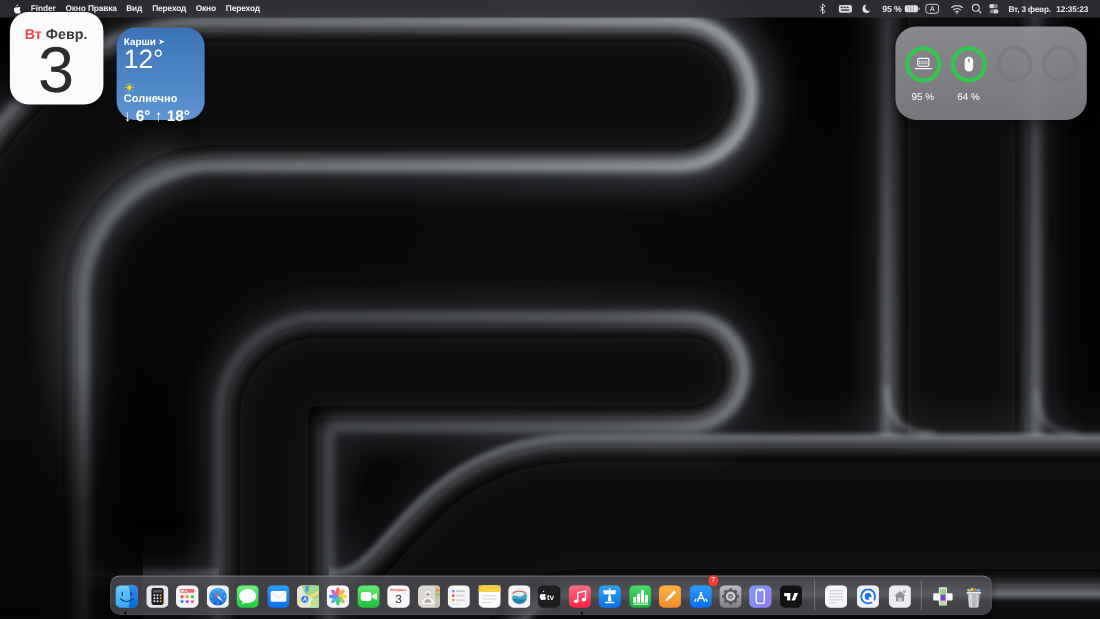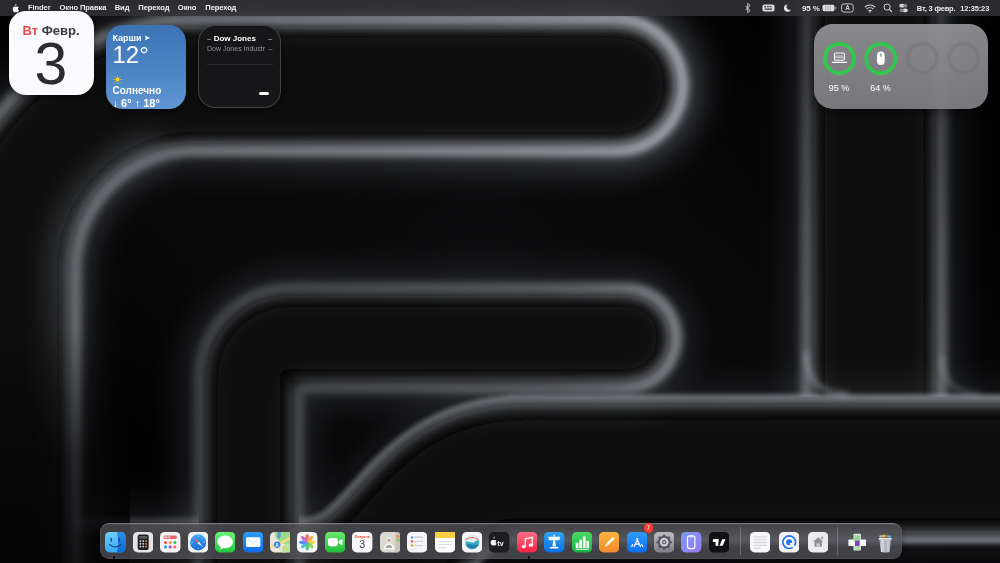--- a/index.html
+++ b/index.html
@@ -21,21 +21,21 @@
     box-shadow:0 3px 8px rgba(0,0,0,0.45);}
   #wcal .hdr{margin-top:11.5px;text-align:center;font-size:13px;font-weight:bold;color:#3a3a3c;letter-spacing:0;}
   #wcal .hdr b{color:#e8494e;font-weight:bold;}
   #wcal .num{margin-top:-3px;text-align:center;font-size:59px;font-weight:300;color:#2c2c2e;line-height:1.0;}
   #wweather{left:105.5px;top:25px;width:80px;height:83.5px;
     background:linear-gradient(180deg,#3a72b4 0%,#4d85c4 55%,#5f95d2 100%);
     box-shadow:0 3px 8px rgba(0,0,0,0.45);color:#fff;padding:8px 0 0 7px;}
   #wweather .loc{font-size:9px;font-weight:bold;}
   #wweather .temp{font-size:24px;font-weight:300;margin-top:1px;line-height:0.95;}
   #wweather .cond{font-size:10px;font-weight:bold;margin-top:1px;}
-  #wweather .hilo{font-size:11px;font-weight:bold;margin-top:1px;}
+  #wweather .hilo{font-size:14px;font-weight:bold;margin-top:1px;}
   #wstocks{left:198px;top:25px;width:82.5px;height:83px;background:#161618;
     border:0.5px solid rgba(255,255,255,0.18);box-shadow:0 3px 8px rgba(0,0,0,0.45);
     color:#fff;padding:8px 7px 0 8px;}
   #wstocks .r1{display:flex;justify-content:space-between;font-size:8px;font-weight:bold;}
   #wstocks .r2{display:flex;justify-content:space-between;font-size:7px;color:#95959a;margin-top:1.5px;white-space:nowrap;}
   #wstocks .r2 .nm{overflow:hidden;max-width:58px;display:inline-block;}
   #wstocks .sep{height:1px;background:rgba(255,255,255,0.09);margin-top:12px;}
   #wstocks .dash{position:absolute;right:11px;bottom:12px;width:10px;height:3px;border-radius:1.5px;background:#fff;}
   #wbatt{left:813.5px;top:24px;width:174px;height:84.5px;border-radius:19px;
     background:linear-gradient(180deg,rgba(150,150,155,0.9),rgba(134,134,139,0.88));backdrop-filter:blur(6px);
@@ -234,32 +234,20 @@
   <svg width="9" height="9" viewBox="0 0 9 9" style="margin-top:8px;display:block;">
     <circle cx="4.5" cy="4.5" r="2" fill="#ffd60a"></circle>
     <g stroke="#ffd60a" stroke-width="0.8">
           <path d="M4.5 0.3v1.4M4.5 7.3v1.4M0.3 4.5h1.4M7.3 4.5h1.4M1.5 1.5l1 1M6.5 6.5l1 1M7.5 1.5l-1 1M2.5 6.5l-1 1"></path>
         </g>
   </svg>
   <div class="cond">Солнечно</div>
   <div class="hilo">↓ 6° ↑ 18°</div>
 </div>
 
-<div class="widget" id="wstocks">
-  <div class="r1">
-        <span><span style="color:#98989d;">– </span>Dow Jones</span>
-        <span style="color:#98989d;">–</span>
-      </div>
-  <div class="r2">
-        <span class="nm">Dow Jones Industri...</span>
-        <span>–</span>
-      </div>
-  <div class="sep"></div>
-  <div class="dash"></div>
-</div>
 
 <div class="widget" id="wbatt">
   <svg width="174" height="85" viewBox="0 0 174 85" style="position:absolute;left:0;top:0;">
 
     <circle cx="25.4" cy="34.5" r="14.6" stroke="#33c74e" stroke-width="3.8" fill="none"></circle>
     <g stroke="#fff" fill="none">
       <rect x="20.4" y="29.0" width="10" height="7.2" rx="1.1" stroke-width="1.05"></rect>
       <path d="M18.3 38.4 h14.2" stroke-width="1.1" stroke-linecap="round"></path>
       <path d="M21.9 30.8v4M23.9 30.8v4M25.9 30.8v4M27.9 30.8v4M21 32.2h8.8M21 33.6h8.8" stroke-width="0.5" opacity="0.75"></path>
     </g>

